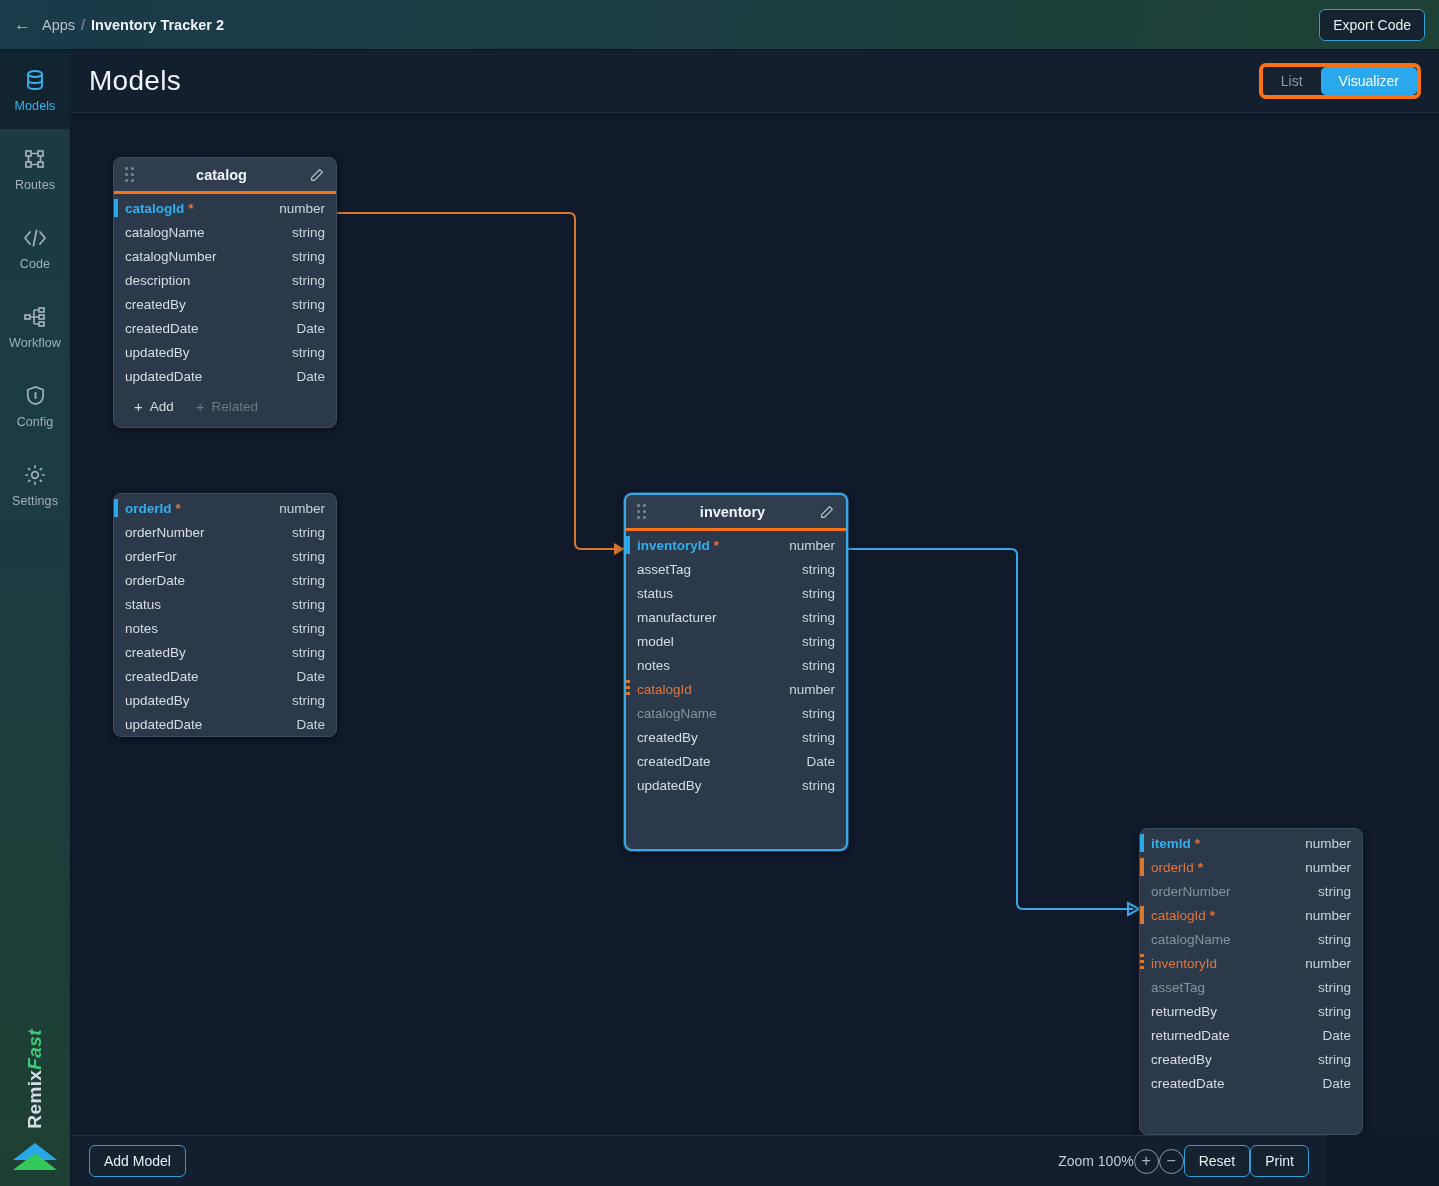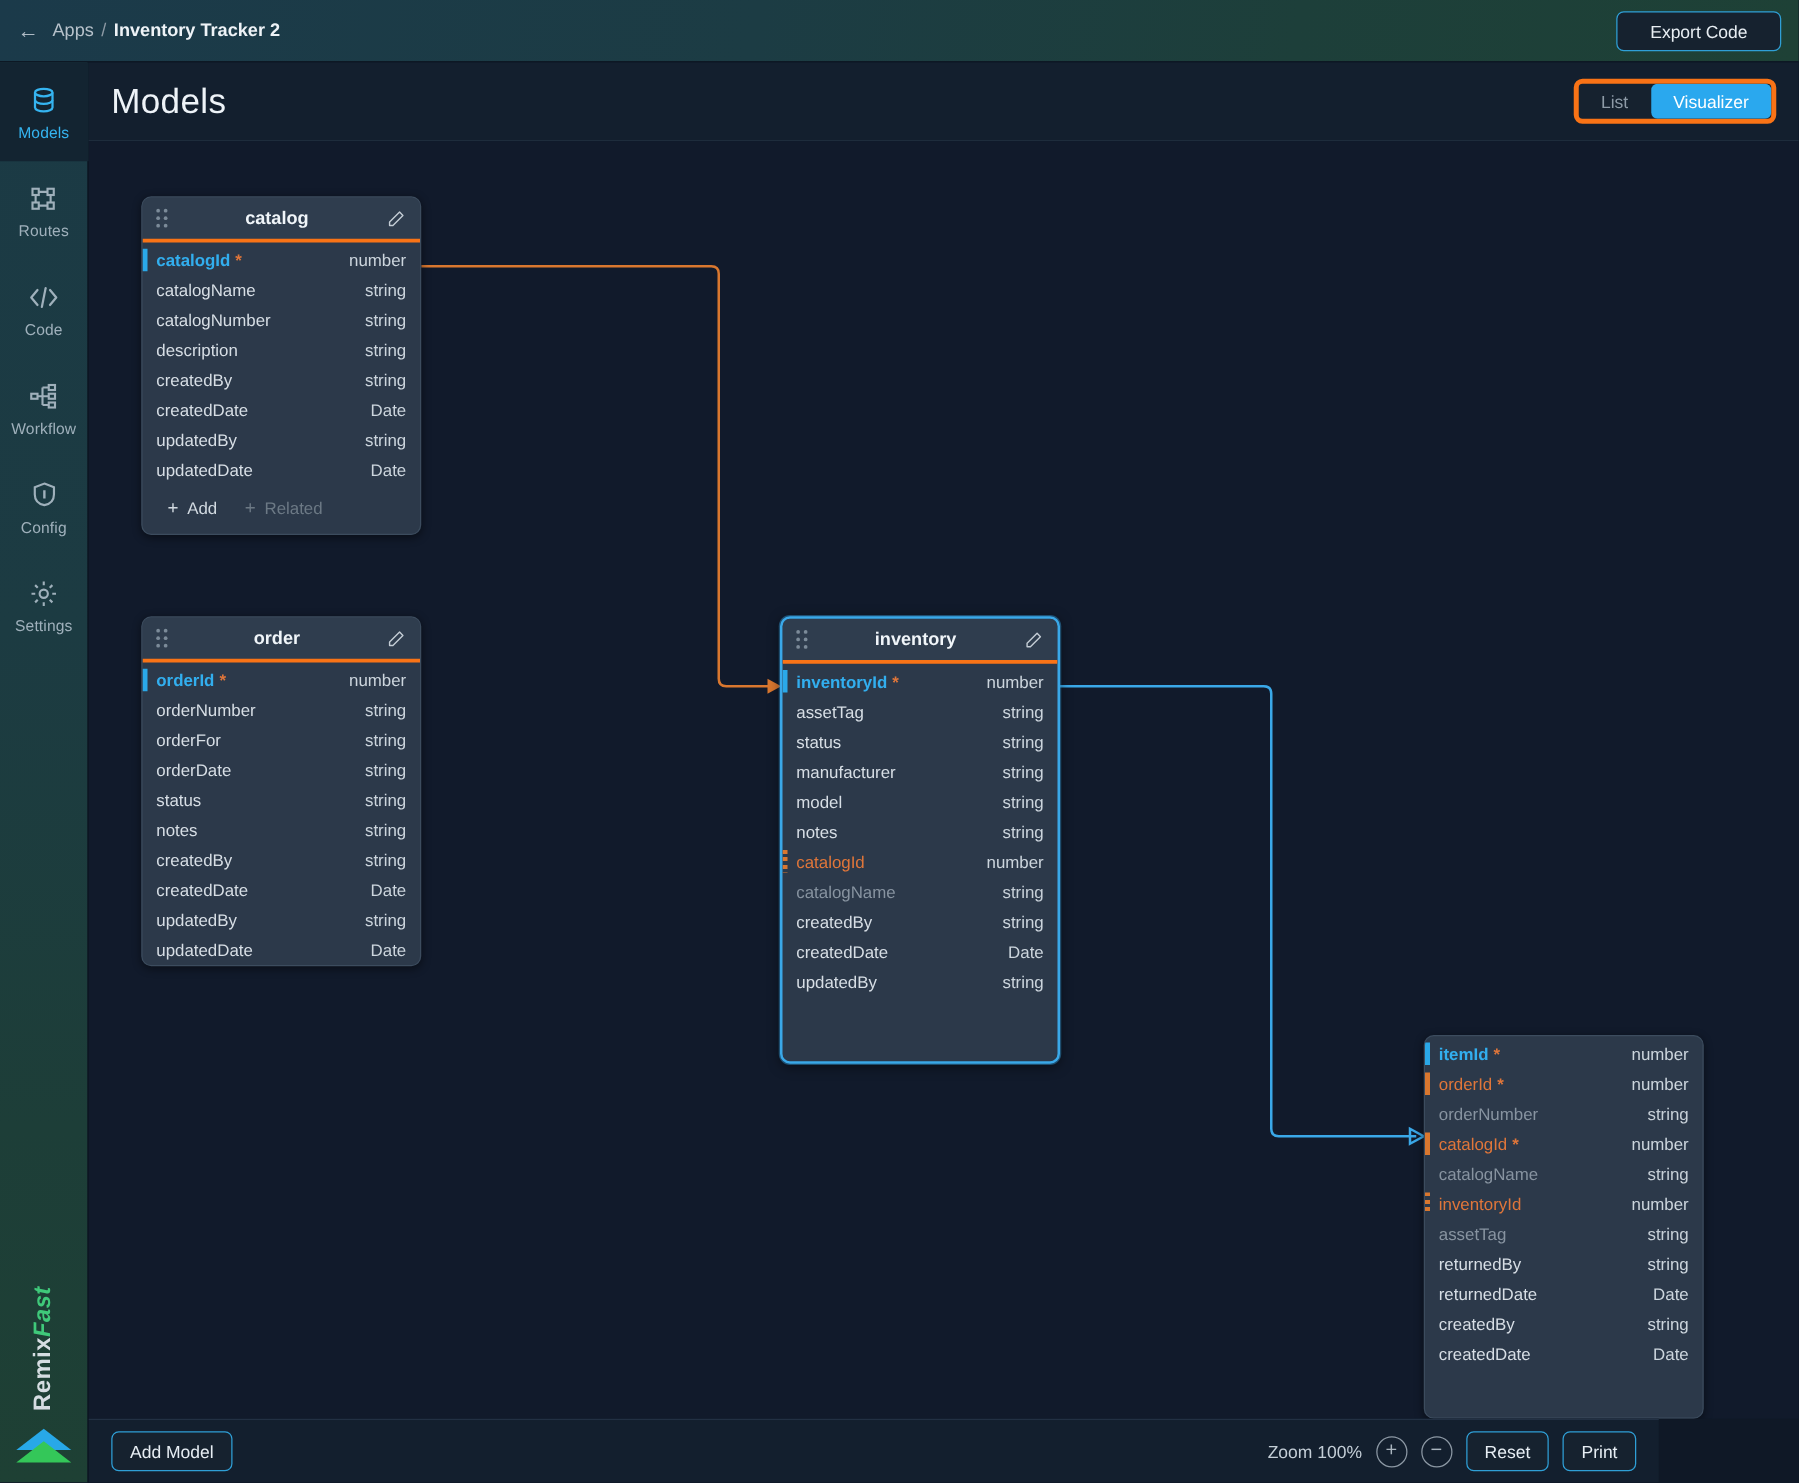--- a/index.html
+++ b/index.html
@@ -21,21 +21,21 @@
   .back-arrow {
     color: #aebac4; font-size: 17px; margin-right: 11px; line-height: 1;
     cursor: pointer; user-select: none;
   }
   .crumb-apps { color: #b7c2cb; font-size: 14.5px; }
   .crumb-sep { color: #8d9aa5; font-size: 14.5px; margin: 0 6px; }
   .crumb-title { color: #eef3f7; font-size: 14.5px; font-weight: bold; }
   .export-btn {
     margin-left: auto; background: #16222f; color: #e8eef3;
     border: 1px solid #2f9fd6; border-radius: 6px;
-    padding: 7px 26px; font-size: 14px; cursor: pointer;
+    padding: 7px 13px; font-size: 14px; cursor: pointer;
     font-family: "Liberation Sans", sans-serif;
   }
 
   
   .sidebar {
     position: absolute; left: 0; top: 50px; width: 71px; height: 1136px;
     background: linear-gradient(180deg, #1b3a45 0%, #1c3b42 40%, #1d3e38 75%, #1e4034 100%);
     border-right: 1px solid #0b1420;
     display: flex; flex-direction: column; align-items: center;
   }
@@ -134,21 +134,21 @@
   .bottombar {
     position: absolute; left: 71px; top: 1135px; width: 1256px; height: 51px;
     background: #131f2e; border-top: 1px solid #223043;
     display: flex; align-items: center; padding: 0 18px;
   }
   .obtn {
     background: #16222f; border: 1px solid #2f9fd6; border-radius: 6px;
     color: #e7eef4; font-size: 14px; padding: 7px 14px; cursor: pointer;
     font-family: "Liberation Sans", sans-serif;
   }
-  .zoomwrap { margin-left: auto; display: flex; align-items: center; gap: 11px; }
+  .zoomwrap { margin-left: auto; display: flex; align-items: center; }
   .zoom-label { color: #c4ced7; font-size: 14px; }
   .circbtn {
     width: 25px; height: 25px; border-radius: 50%; border: 1.6px solid #8c98a4;
     color: #aab5bf; display: flex; align-items: center; justify-content: center;
     font-size: 16px; line-height: 1; cursor: pointer; background: transparent;
     font-family: "Liberation Sans", sans-serif;
   }
 </style>
 </head>
 <body>
@@ -314,36 +314,20 @@
               <span class="plus">+</span>
               <span>Add</span>
             </span>
             <span class="foot-btn muted">
               <span class="plus">+</span>
               <span>Related</span>
             </span>
           </div>
         </div>
         <div class="card" style="left: 42px; top: 380px; width: 224px;">
-          <div class="card-head">
-            <span class="grip">
-              <i></i>
-              <i></i>
-              <i></i>
-              <i></i>
-              <i></i>
-              <i></i>
-            </span>
-            <span class="card-title">order</span>
-            <span class="pencil">
-              <svg width="16" height="16" viewBox="0 0 24 24" fill="none" stroke="#c3ccd4" stroke-width="1.7" stroke-linecap="round" stroke-linejoin="round">
-                <path d="M4 20h4L20 8l-4-4L4 16z"></path>
-              </svg>
-            </span>
-          </div>
           <div class="rows">
             <div class="row pk">
               <span class="bar blue"></span>
               <span class="fname">orderId</span>
               <span class="star">*</span>
               <span class="ftype">number</span>
             </div>
             <div class="row normal">
               <span class="fname">orderNumber</span>
               <span class="ftype">string</span>

